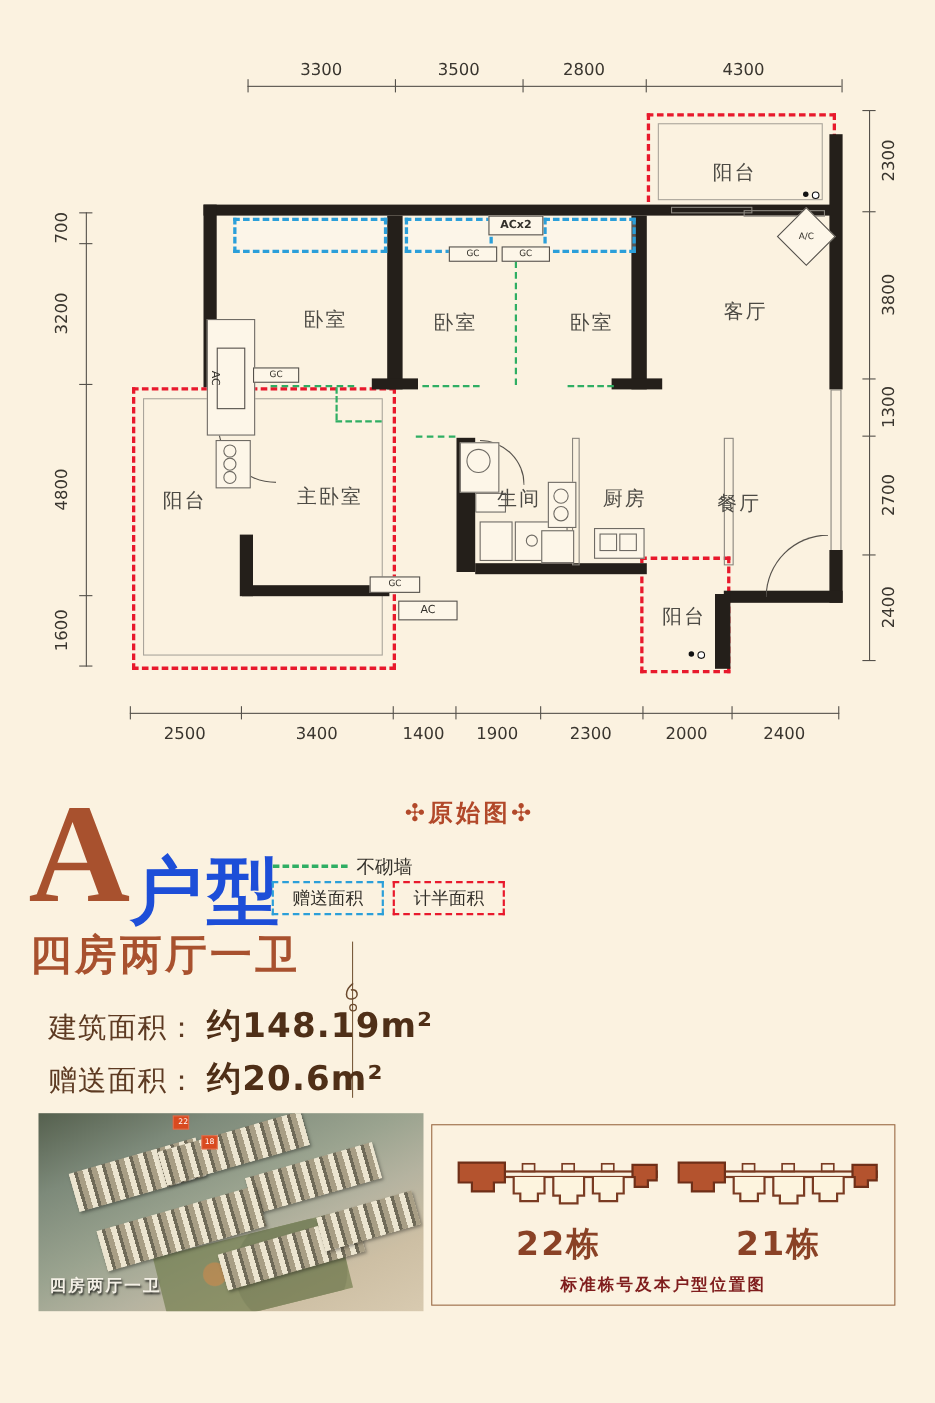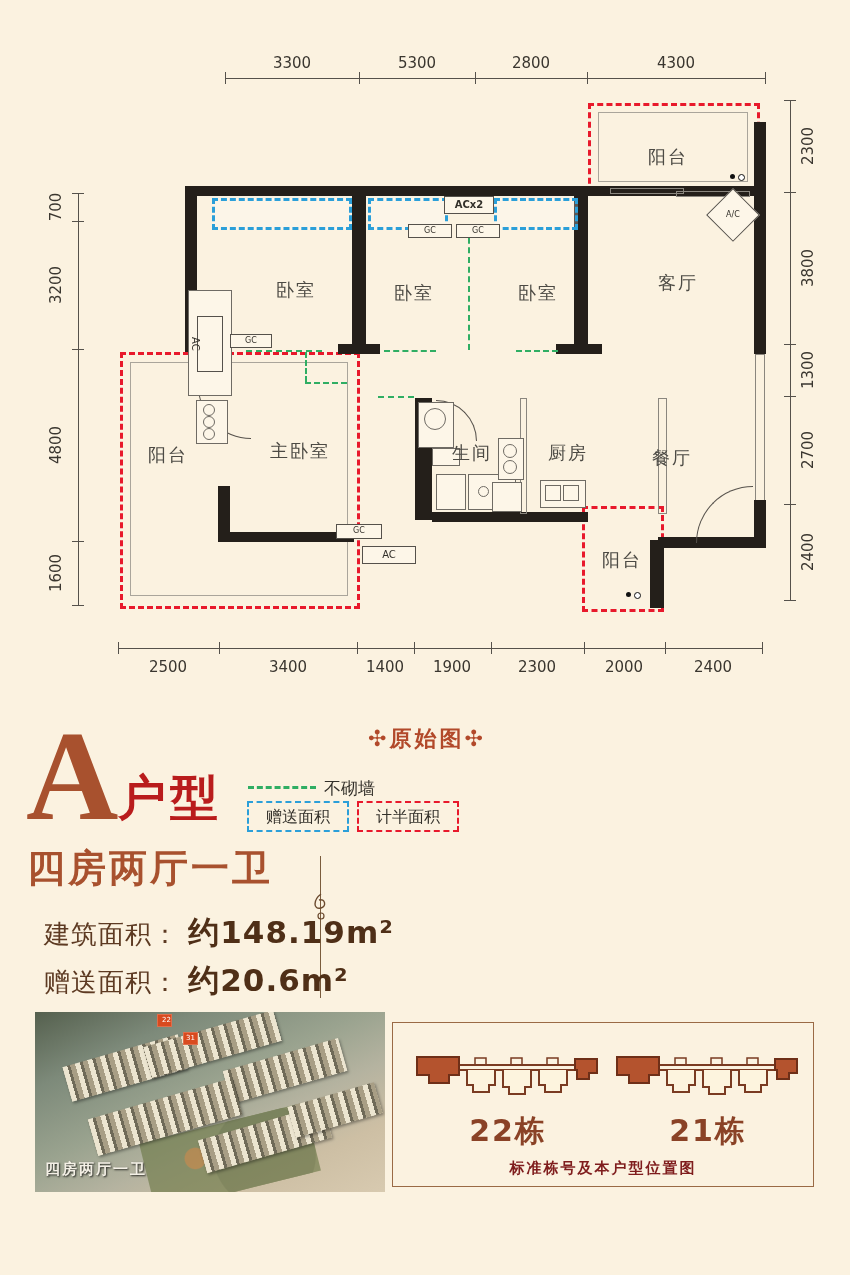--- a/index.html
+++ b/index.html
@@ -28,21 +28,21 @@
   .room-label{position:absolute;font-size:18px;letter-spacing:2px;color:#4c4a44;white-space:nowrap;}
   .tag{position:absolute;background:#fdf6e8;border:1px solid #55514b;color:#33302a;
        font-size:8px;text-align:center;line-height:11px;white-space:nowrap;}
   .arc{position:absolute;background:transparent;}
   .dotb{position:absolute;width:5px;height:5px;border-radius:50%;background:#111;}
   .dotw{position:absolute;width:5px;height:5px;border-radius:50%;border:1px solid #111;background:#fff;}
   .fix{position:absolute;border:1px solid #6f6b64;background:#fdf6e8;}
   .fix-c{position:absolute;border:1px solid #6f6b64;border-radius:50%;background:#fdf6e8;}
   .type-letter{position:absolute;font-family:"Liberation Serif","DejaVu Serif",serif;
     font-weight:bold;font-size:128px;line-height:1;color:#a8512e;}
-  .type-word{position:absolute;font-size:48px;font-weight:600;color:#b91c1c;letter-spacing:4px;}
+  .type-word{position:absolute;font-size:66px;font-weight:600;color:#1d4ed8;letter-spacing:4px;}
   .layout-line{position:absolute;font-size:38px;font-weight:bold;color:#a8512e;letter-spacing:3px;}
   .orig{position:absolute;font-size:22px;font-weight:bold;color:#b2492a;letter-spacing:3px;}
   .legend-text{font-size:17px;color:#33302a;}
   .legend-box{position:absolute;width:98px;height:27px;line-height:27px;text-align:center;
     font-size:16px;color:#33302a;}
   .area-row{position:absolute;font-size:26px;color:#5d3a22;letter-spacing:1px;}
   .area-val{font-size:31px;font-weight:bold;color:#4f2f17;}
   .bnum{position:absolute;width:140px;text-align:center;font-size:30px;font-weight:bold;color:#8a4226;letter-spacing:2px;}
   .panel-cap{position:absolute;width:100%;text-align:center;font-size:15px;font-weight:bold;color:#7f1d1d;letter-spacing:2px;}
   .photo-cap{position:absolute;font-size:15px;font-weight:bold;color:#f4f0e6;letter-spacing:2px;
@@ -57,21 +57,21 @@
 
 <div class="abs" style="left:0;top:0;width:730px;height:700px;">
 
   <div class="dim-line-h" style="left:225px;top:78px;width:540px;"></div>
   <div class="tick-v" style="left:225px;top:72px;"></div>
   <div class="tick-v" style="left:359px;top:72px;"></div>
   <div class="tick-v" style="left:475px;top:72px;"></div>
   <div class="tick-v" style="left:587px;top:72px;"></div>
   <div class="tick-v" style="left:765px;top:72px;"></div>
   <div class="dim-label" style="left:262px;top:54px;">3300</div>
-  <div class="dim-label" style="left:387px;top:54px;">5300</div>
+  <div class="dim-label" style="left:387px;top:54px;">3500</div>
   <div class="dim-label" style="left:501px;top:54px;">2800</div>
   <div class="dim-label" style="left:646px;top:54px;">4300</div>
 
   <div class="dim-line-v" style="left:78px;top:193px;height:413px;"></div>
   <div class="tick-h" style="left:72px;top:193px;"></div>
   <div class="tick-h" style="left:72px;top:221px;"></div>
   <div class="tick-h" style="left:72px;top:349px;"></div>
   <div class="tick-h" style="left:72px;top:541px;"></div>
   <div class="tick-h" style="left:72px;top:605px;"></div>
   <div class="dim-label-rot" style="left:34px;top:198px;">700</div>
@@ -235,21 +235,21 @@
             background:linear-gradient(155deg,#55604e 0%,#7d8a7a 22%,#9aa38f 45%,#b5b3a0 62%,#cdbfa4 80%,#d8cab0 100%);">
   <div class="abs" style="left:110px;top:110px;width:170px;height:70px;
        background:radial-gradient(circle at 30% 40%,#b0762f 0 8%,transparent 9%),radial-gradient(circle at 70% 60%,#5d6b3c 0 40%,transparent 41%),#6e7a49;opacity:.65;transform:rotate(-14deg);"></div>
   <div class="cl" style="left:30px;top:38px;width:120px;height:36px;"></div>
   <div class="cl" style="left:110px;top:16px;width:135px;height:32px;"></div>
   <div class="cl" style="left:190px;top:42px;width:120px;height:34px;"></div>
   <div class="cl" style="left:55px;top:86px;width:150px;height:38px;"></div>
   <div class="cl" style="left:165px;top:110px;width:130px;height:34px;"></div>
   <div class="cl" style="left:255px;top:82px;width:90px;height:32px;"></div>
   <div class="marker" style="left:122px;top:2px;text-align:right;">22</div>
-  <div class="marker" style="left:148px;top:20px;">31</div>
+  <div class="marker" style="left:148px;top:20px;">18</div>
   <div class="photo-cap" style="left:10px;top:148px;">四房两厅一卫</div>
 </div>
 
 <div class="abs" style="left:392px;top:1022px;width:420px;height:163px;border:1px solid #9a6a45;background:transparent;">
 
   <svg class="abs" style="left:22px;top:28px;" width="186" height="54" viewBox="0 0 186 54">
     <rect x="4" y="14" width="178" height="5" fill="none" stroke="#7a3b22" stroke-width="2"></rect>
     <rect x="60" y="7" width="11" height="7" fill="none" stroke="#7a3b22" stroke-width="1.5"></rect>
     <rect x="96" y="7" width="11" height="7" fill="none" stroke="#7a3b22" stroke-width="1.5"></rect>
     <rect x="132" y="7" width="11" height="7" fill="none" stroke="#7a3b22" stroke-width="1.5"></rect>

